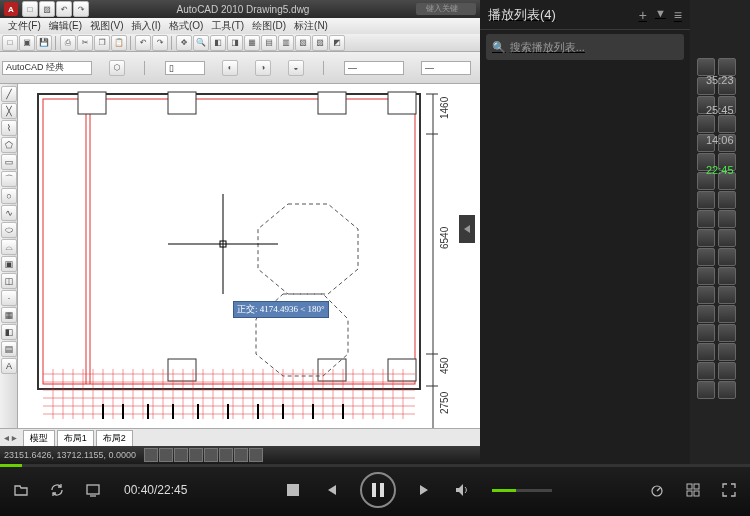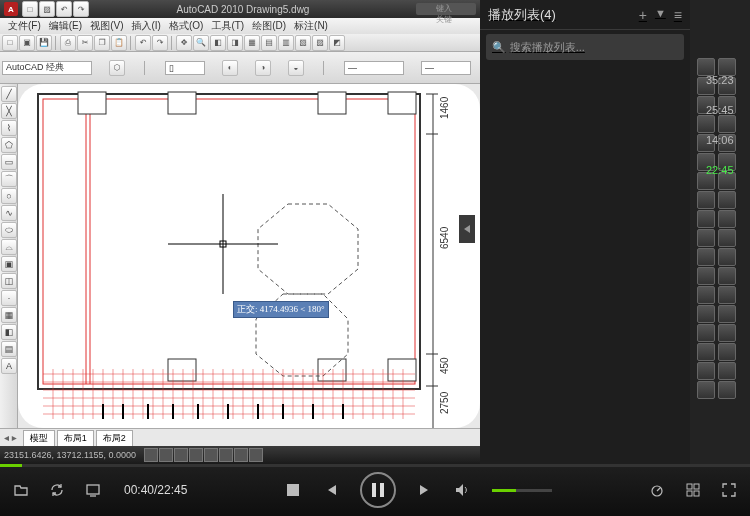--- a/index.html
+++ b/index.html
@@ -4,33 +4,33 @@
 <style>
 * { margin: 0; padding: 0; box-sizing: border-box; }
 body { width: 750px; height: 516px; background: #000; font-family: "Microsoft YaHei", Arial, sans-serif; overflow: hidden; position: relative; }
 
 .video-area { position: absolute; left: 0; top: 0; width: 480px; height: 464px; background: #1a1a1a; }
 
 .autocad-window { position: absolute; left: 0; top: 0; width: 480px; height: 464px; background: #e8e8e8; }
 .acad-titlebar { height: 18px; background: linear-gradient(#4a4a4a, #2a2a2a); display: flex; align-items: center; padding: 0 4px; color: #ccc; font-size: 10px; }
 .acad-logo { width: 14px; height: 14px; background: #b52020; border-radius: 2px; display: flex; align-items: center; justify-content: center; color: #fff; font-size: 8px; font-weight: bold; margin-right: 4px; }
 .acad-title { flex: 1; text-align: center; }
-.acad-search { width: 60px; height: 12px; background: #555; margin-left: 19px; font-size: 8px; color: #999; padding: 0 20px; border-radius: 2px; }
+.acad-search { width: 60px; height: 12px; background: #555; margin-left: 19px; font-size: 8px; color: #999; padding: 0 10px; border-radius: 2px; }
 .acad-menubar { height: 16px; background: linear-gradient(#f5f5f5,#e0e0e0); display: flex; padding: 0 4px; font-size: 10px; color: #333; align-items: center; }
 .acad-menu-item { padding: 0 4px; cursor: default; }
 .acad-toolbar { height: 18px; background: linear-gradient(#f0f0f0,#d8d8d8); border-bottom: 1px solid #aaa; display: flex; align-items: center; padding: 0 2px; gap: 1px; }
 .tb-btn { width: 16px; height: 16px; background: linear-gradient(#fff,#e0e0e0); border: 1px solid #bbb; border-radius: 2px; font-size: 8px; display: flex; align-items: center; justify-content: center; color: #555; }
 .tb-sep { width: 2px; height: 14px; border-left: 1px solid #aaa; margin: 0 2px; }
 .acad-toolbar2 { height: 32px; background: linear-gradient(#f0f0f0,#d8d8d8); border-bottom: 1px solid #aaa; display: flex; align-items: center; padding: 0 2px; gap: 17px; }
 .style-dd { height: 14px; background: #fff; border: 1px solid #aaa; font-size: 9px; padding: 0 3px; display: flex; align-items: center; color: #333; }
 
 .acad-main { display: flex; height: 344px; }
 .left-toolbar { width: 18px; background: linear-gradient(90deg,#f0f0f0,#d8d8d8); border-right: 1px solid #aaa; display: flex; flex-direction: column; gap: 1px; padding: 2px 1px; }
 .lt-btn { width: 16px; height: 16px; background: linear-gradient(#fff,#e0e0e0); border: 1px solid #bbb; border-radius: 2px; font-size: 9px; display: flex; align-items: center; justify-content: center; color: #444; }
-.drawing-area { flex: 1; background: #fff; position: relative; overflow: hidden; border-radius: 25px; }
+.drawing-area { flex: 1; background: #fff; position: relative; overflow: hidden; }
 
 .tabs-row { height: 18px; background: #e8e8e8; border-top: 1px solid #aaa; display: flex; align-items: center; font-size: 10px; padding: 0 4px; }
 .tab { padding: 1px 6px; background: #fff; border: 1px solid #aaa; border-bottom: none; margin-right: 2px; font-size: 9px; }
 
 .cmd-area { height: 40px; background: #fff; border-top: 1px solid #888; font-size: 10px; color: #333; padding: 2px 4px; font-family: SimSun, monospace; }
 .cmd-line { line-height: 13px; }
 
 .status-bar { height: 18px; background: linear-gradient(#3a3a3a,#1a1a1a); display: flex; align-items: center; padding: 0 4px; font-size: 9px; color: #ccc; gap: 4px; }
 .sb-coord { color: #bbb; }
 .sb-btns { display: flex; gap: 1px; margin-left: 4px; }

